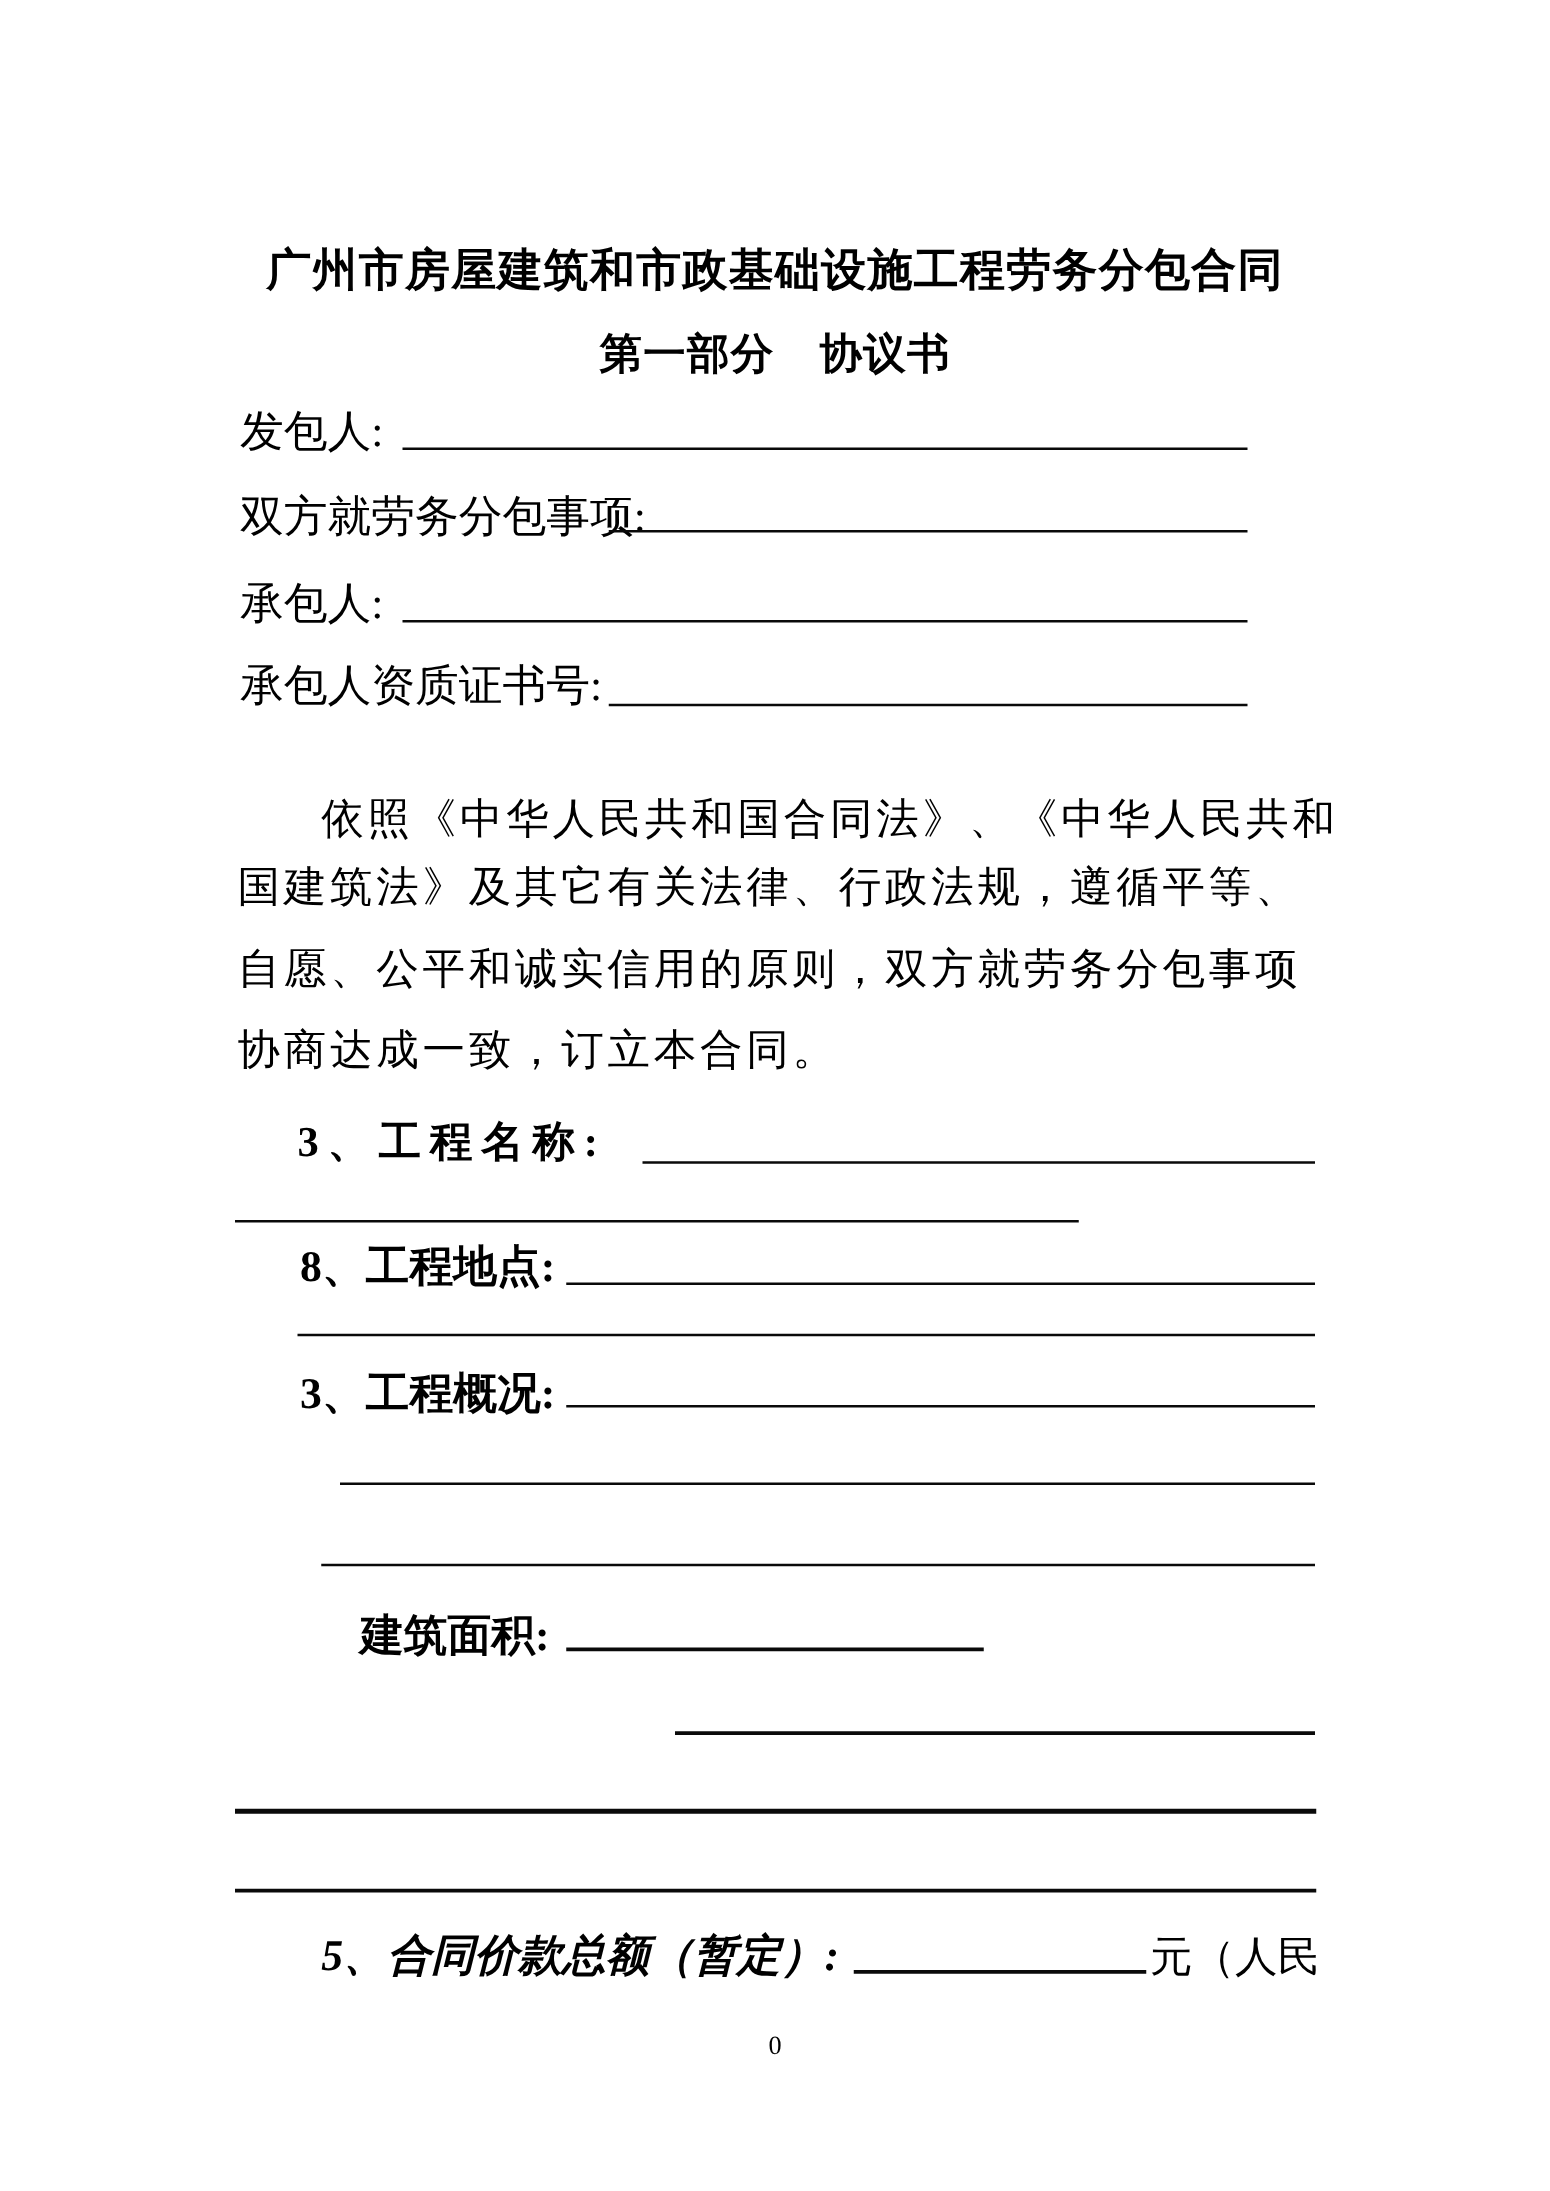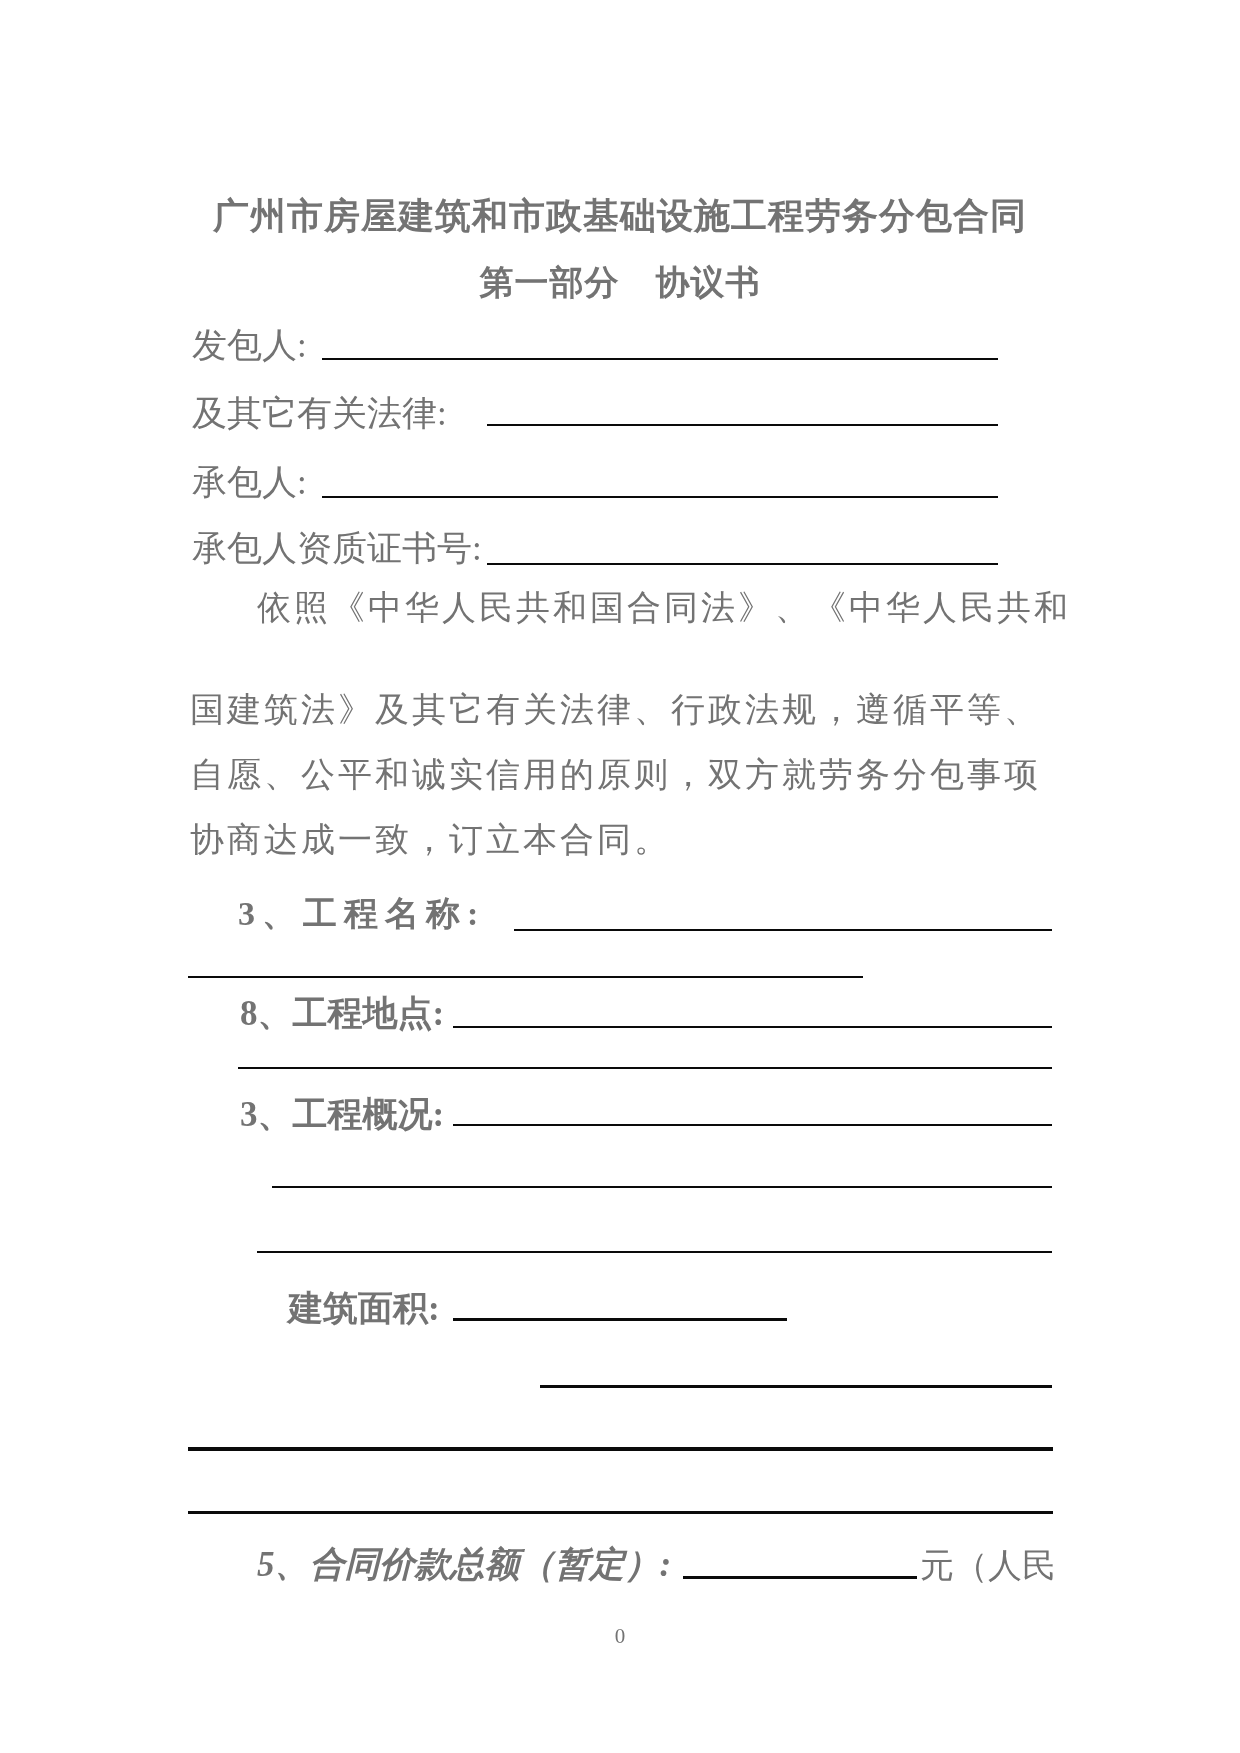--- a/index.html
+++ b/index.html
@@ -2,21 +2,21 @@
 <html><head>
 <meta charset="utf-8">
 <style>
   html,body{margin:0;padding:0;background:#888;}
   .page{
     position:relative;
     width:1240px;height:1753px;
     margin:0 auto;
     background:#ffffff;
     font-family:"Liberation Serif","DejaVu Serif",serif;
-    color:#737373;
+    color:#000000;
     overflow:hidden;
   }
   .abs{position:absolute;white-space:nowrap;}
   .doc-title{
     left:0;right:0;top:192px;
     text-align:center;
     font-size:36px;font-weight:bold;
     letter-spacing:1px;
   }
   .doc-subtitle{
@@ -41,30 +41,30 @@
 
   <div class="abs doc-title">广州市房屋建筑和市政基础设施工程劳务分包合同</div>
 
   <div class="abs doc-subtitle">
     <span>第一部分</span><span class="subtitle-gap"></span><span>协议书</span>
   </div>
 
   <div class="abs party-row" style="top:322px;left:192px;">发包人:</div>
   <div class="bl" style="top:358px;left:322px;width:676px;height:2px;"></div>
 
-  <div class="abs party-row" style="top:390px;left:192px;">及其它有关法律:</div>
+  <div class="abs party-row" style="top:390px;left:192px;">双方就劳务分包事项:</div>
   <div class="bl" style="top:424px;left:487px;width:511px;height:2px;"></div>
 
   <div class="abs party-row" style="top:459px;left:192px;">承包人:</div>
   <div class="bl" style="top:496px;left:322px;width:676px;height:2px;"></div>
 
   <div class="abs party-row" style="top:525px;left:192px;">承包人资质证书号:</div>
   <div class="bl" style="top:563px;left:487px;width:511px;height:2px;"></div>
 
-  <div class="abs pre-line" style="top:585px;left:257px;">依照《中华人民共和国合同法》、《中华人民共和</div>
+  <div class="abs pre-line" style="top:632px;left:257px;">依照《中华人民共和国合同法》、《中华人民共和</div>
   <div class="abs pre-line" style="top:687px;left:190px;">国建筑法》及其它有关法律、行政法规，遵循平等、</div>
   <div class="abs pre-line" style="top:752px;left:190px;">自愿、公平和诚实信用的原则，双方就劳务分包事项</div>
   <div class="abs pre-line" style="top:817px;left:190px;">协商达成一致，订立本合同。</div>
 
   <div class="abs clause-1" style="top:891px;left:238px;">3、工程名称:</div>
   <div class="bl" style="top:929px;left:514px;width:538px;height:2px;"></div>
   <div class="bl" style="top:976px;left:188px;width:675px;height:2px;"></div>
 
   <div class="abs clause" style="top:990px;left:240px;">8、工程地点:</div>
   <div class="bl" style="top:1026px;left:453px;width:599px;height:2px;"></div>

